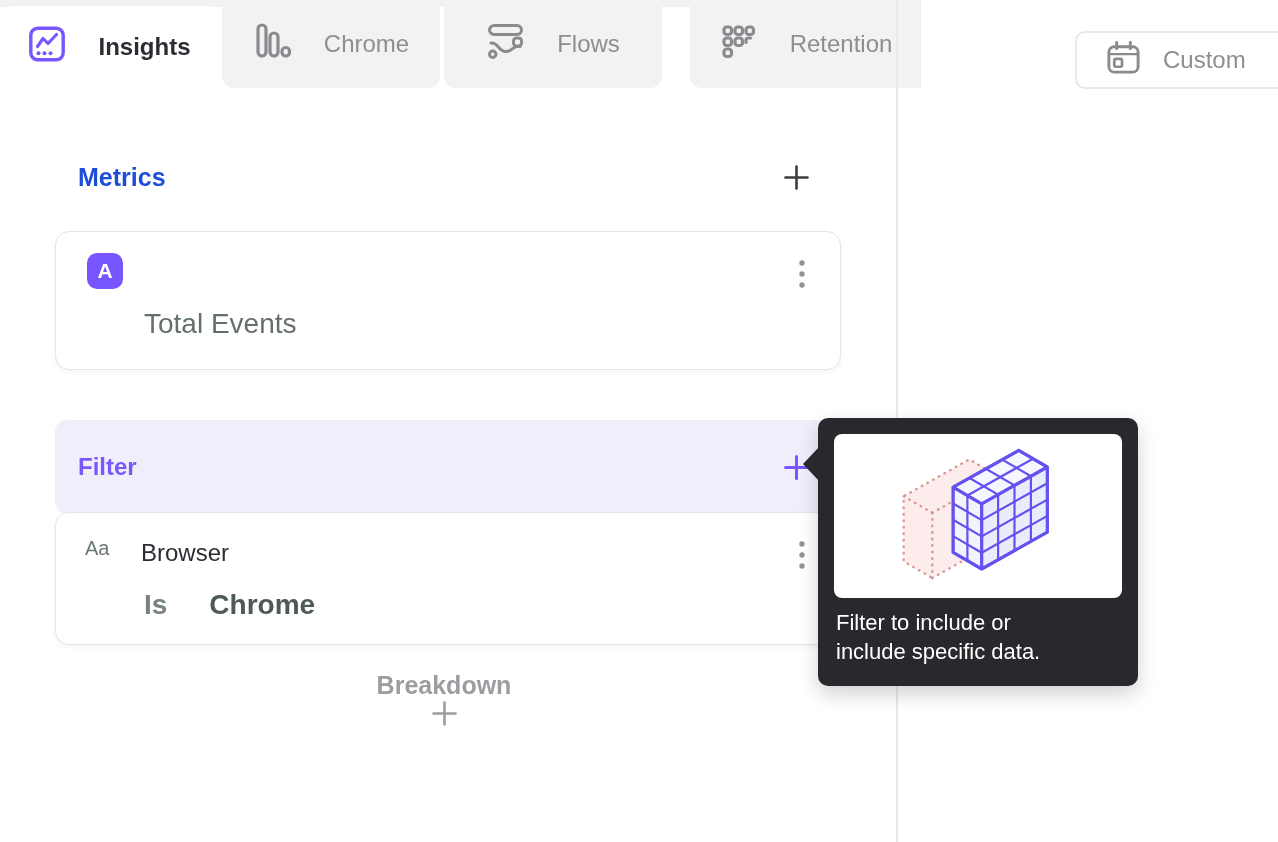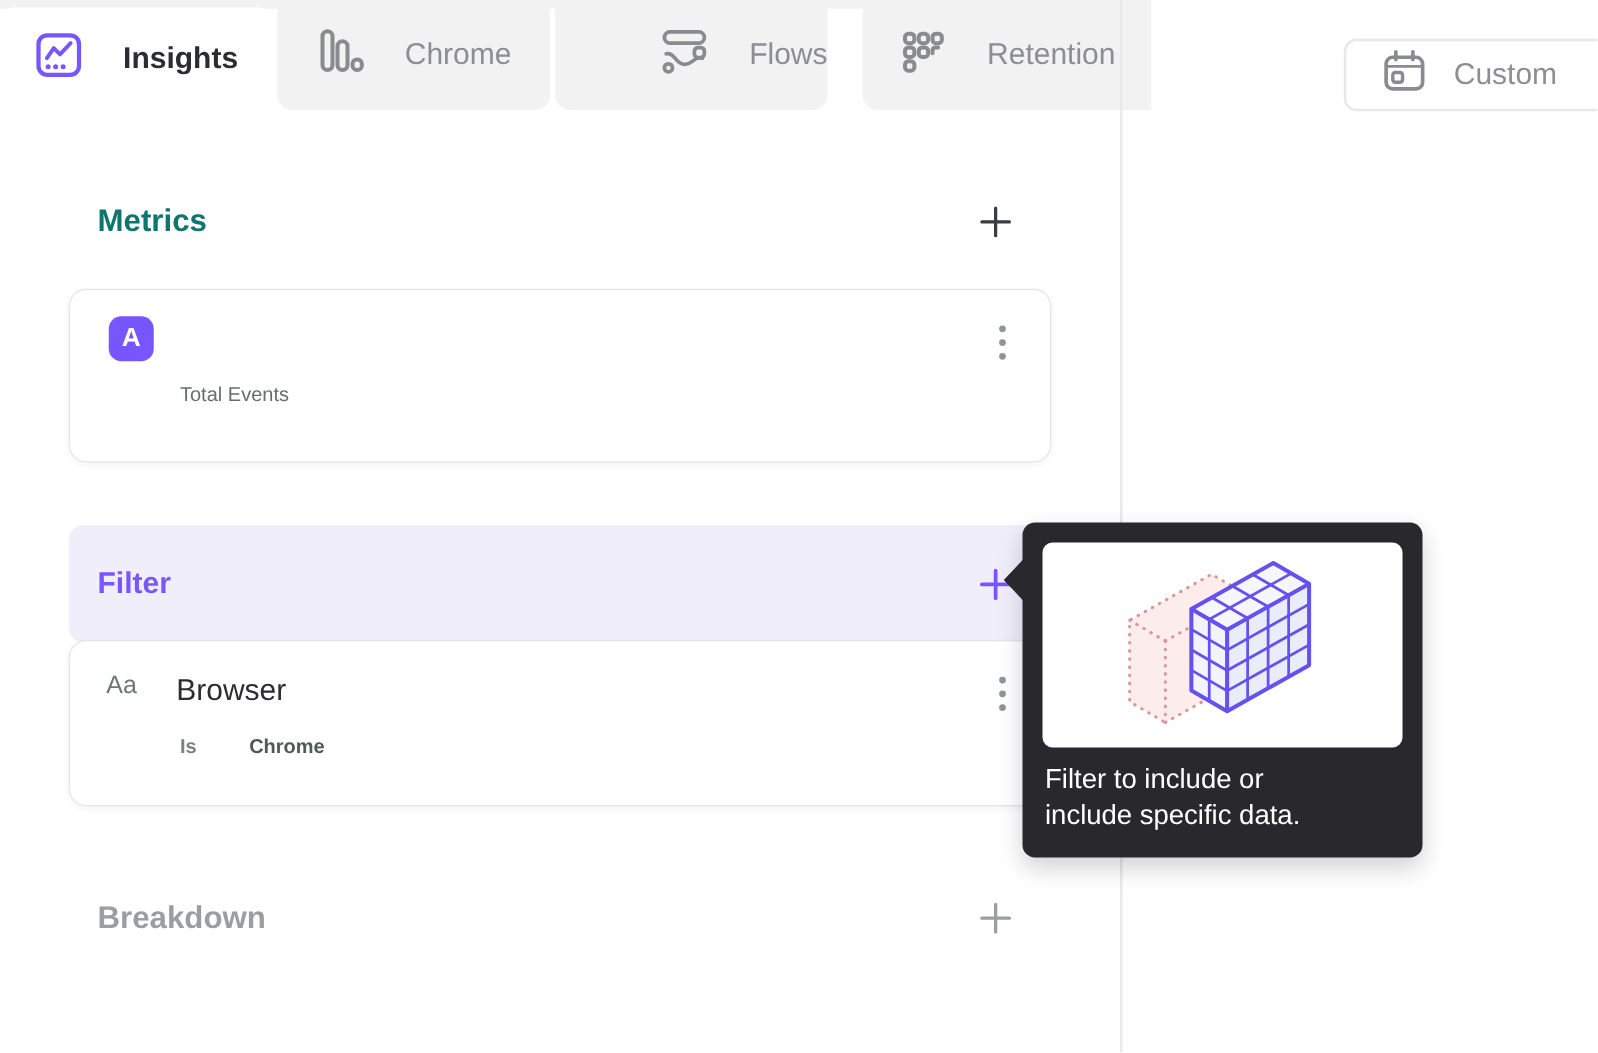--- a/index.html
+++ b/index.html
@@ -7,50 +7,50 @@
   .screen{position:relative;width:1278px;height:842px;background:#fff;overflow:hidden;}
 
   
   .top-edge{position:absolute;left:0;top:0;width:897px;height:7px;background:#f2f2f3;}
   .tab{position:absolute;top:0;height:88px;display:flex;align-items:center;justify-content:center;
        gap:31px;font-size:24px;font-weight:500;color:#8d8e92;background:#f2f2f3;
        border-radius:10px 10px 12px 12px;cursor:pointer;box-sizing:border-box;}
   .tab.active{left:0;top:6px;width:218px;height:82px;background:#fff;color:#2c2d33;font-weight:600;
        border-radius:12px 12px 0 0;z-index:2;}
   .tab-funnels{left:222px;width:218px;}
-  .tab-flows{left:444px;width:218px;justify-content:flex-end;}
+  .tab-flows{left:444px;width:218px;}
   .tab-retention{left:690px;width:231px;border-bottom-right-radius:0;border-top-right-radius:0;}
 
   
   .v-divider{position:absolute;left:896px;top:0;width:2px;height:842px;background:#e9e9eb;}
   .custom-btn{position:absolute;left:1075px;top:31px;width:230px;height:58px;background:#fff;
       border:2px solid #e8e8eb;border-radius:10px;display:flex;align-items:center;gap:21px;
       padding-left:28px;box-sizing:border-box;color:#8d8e92;font-size:24px;font-weight:500;cursor:pointer;}
 
   
   .section-row{position:absolute;left:55px;width:786px;display:flex;align-items:center;
       justify-content:space-between;padding:0 31px 0 23px;box-sizing:border-box;}
   .row-metrics{top:152px;height:50px;}
-  .row-metrics .section-label{font-size:25px;font-weight:700;color:#0f766e;}
+  .row-metrics .section-label{font-size:25px;font-weight:700;color:#1d4ed8;}
   .row-filter{top:420px;height:94px;background:#f0eefb;border-radius:12px;cursor:pointer;}
   .row-filter .section-label{font-size:24px;font-weight:700;color:#7a57fa;}
-  .row-breakdown{top:708px;height:52px;}
+  .row-breakdown{top:671px;height:52px;flex-direction:column;}
   .row-breakdown .section-label{font-size:25px;font-weight:700;color:#9c9da1;}
 
   .card{position:absolute;left:55px;width:786px;background:#fff;border:1.5px solid #e5e5e8;
       border-radius:14px;box-shadow:0 2px 5px rgba(40,40,70,.05);box-sizing:border-box;}
   .card-metric{top:231px;height:139px;}
   .card-browser{top:512px;height:133px;}
 
   .badge{position:absolute;left:31px;top:21px;width:36px;height:36px;border-radius:10px;
       background:#7856ff;color:#fff;font-size:21px;font-weight:700;display:flex;
       align-items:center;justify-content:center;}
   .aa-glyph{position:absolute;left:29px;top:24px;font-size:20px;font-weight:500;color:#6c7874;}
   .card-title{position:absolute;left:85px;top:26px;font-size:24px;font-weight:500;color:#2c2d33;}
-  .card-sub{position:absolute;left:88px;top:76px;font-size:16px;color:#64706b;}
+  .card-sub{position:absolute;left:88px;top:76px;font-size:28px;color:#64706b;}
   .card-browser .card-sub{top:76px;display:flex;gap:42px;font-weight:bold;}
   .sub-op{color:#79837e;}
   .sub-val{color:#4e5a54;}
   .kebab-btn{position:absolute;right:24px;top:26px;width:28px;height:34px;display:flex;
       align-items:center;justify-content:center;cursor:pointer;}
 
   
   .tooltip{position:absolute;left:818px;top:418px;width:320px;height:268px;background:#28282d;
       border-radius:10px;box-shadow:0 8px 20px rgba(0,0,0,.18);z-index:5;}
   .tooltip-caret{position:absolute;left:-15px;top:28px;width:0;height:0;

